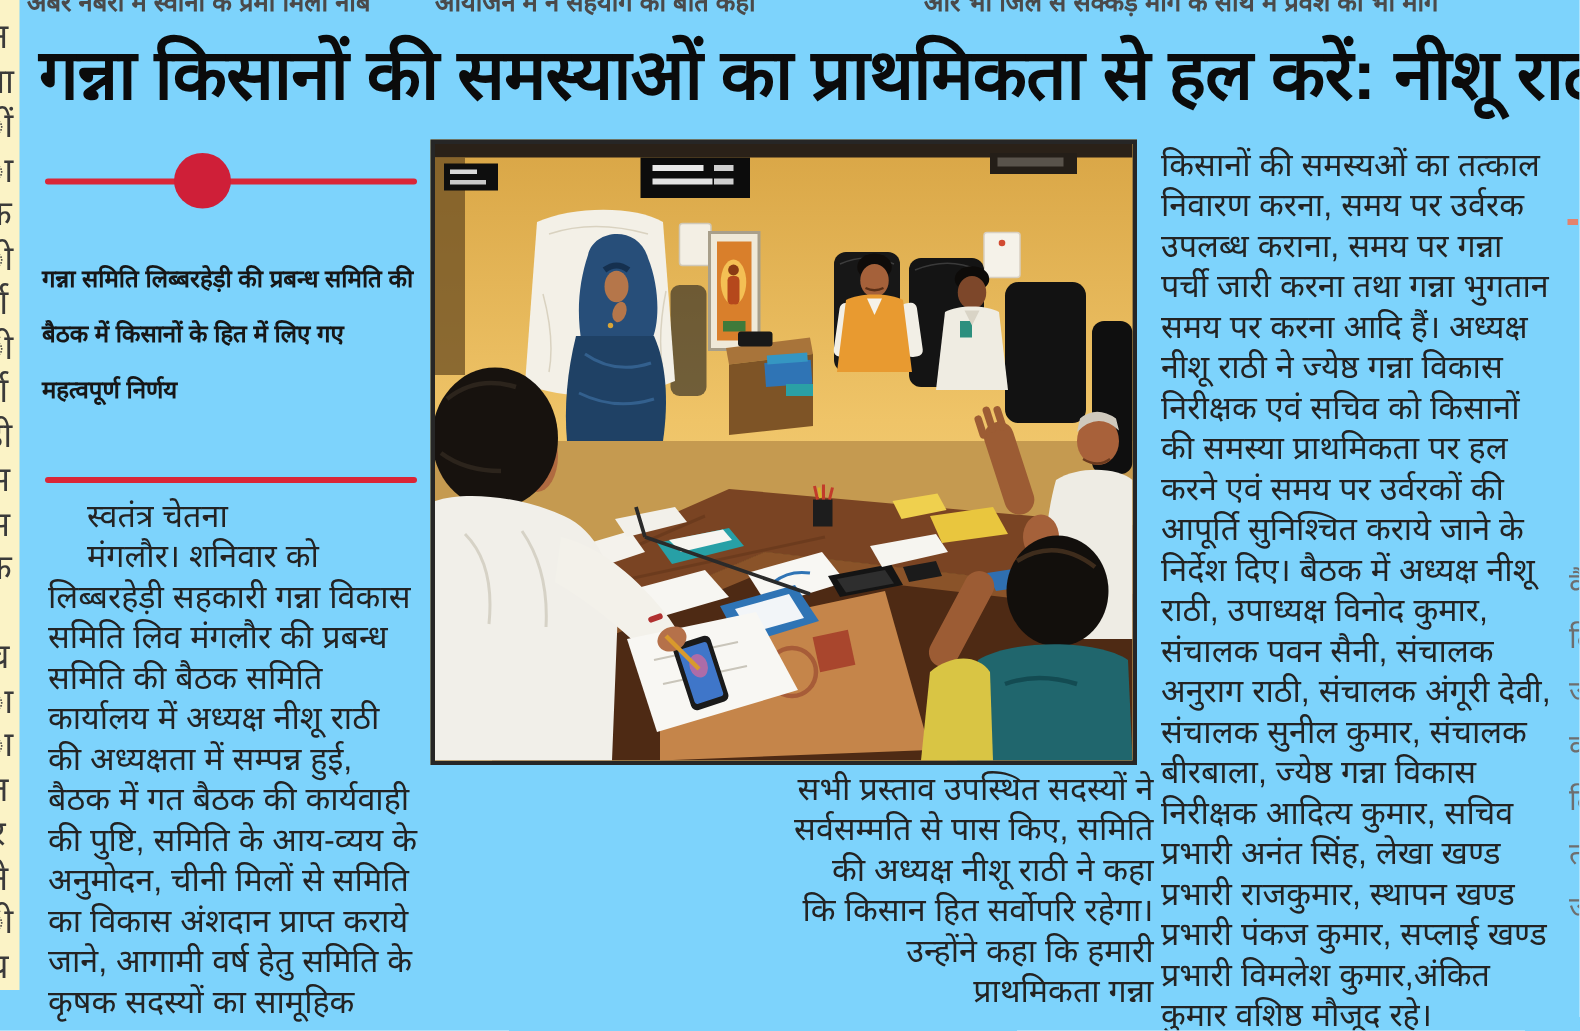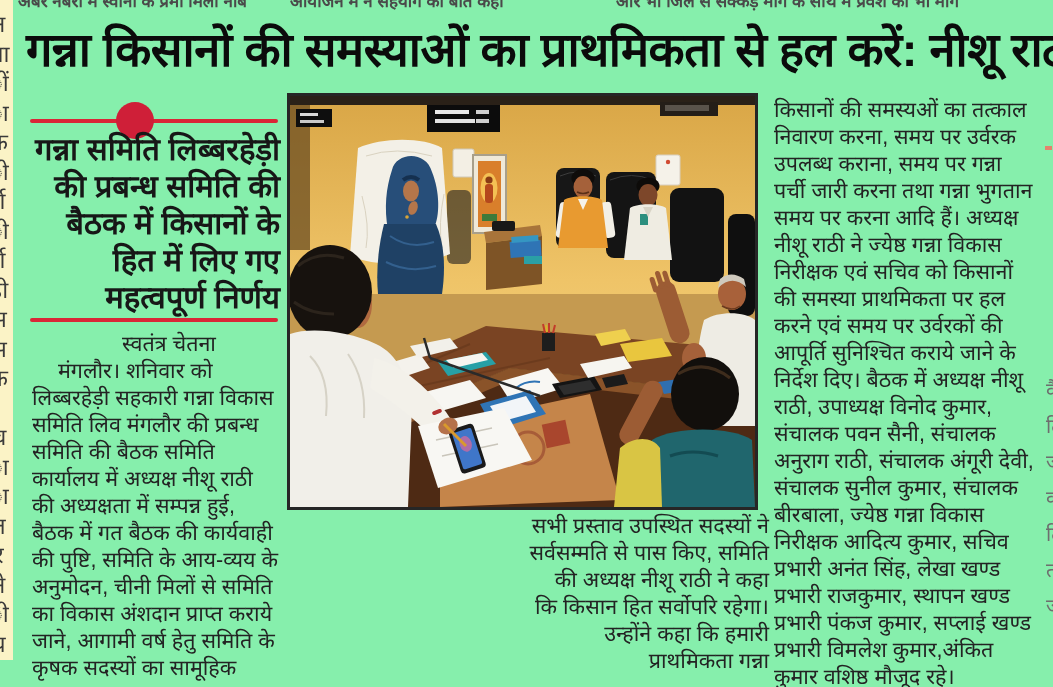--- a/index.html
+++ b/index.html
@@ -1,18 +1,18 @@
 <!DOCTYPE html>
 <html><head>
 <meta charset="utf-8">
 <style>
   html,body{margin:0;padding:0;}
   .page{
     position:relative; width:1053px; height:687px;
-    background:#86efac; overflow:hidden;
+    background:#7dd3fc; overflow:hidden;
     font-family:"Liberation Sans", sans-serif;
     color:#262626;
   }
   
   .top-strip{position:absolute;left:0;top:0;width:1053px;height:13px;overflow:hidden;}
   .top-strip span{position:absolute;top:-11px;font-size:17px;font-weight:bold;color:#4a4a4a;white-space:nowrap;filter:blur(0.3px);}
   .tf0{left:18px;} .tf1{left:290px;} .tf2{left:616px;} .tf3{left:792px;}
   
   .left-strip{position:absolute;left:0;top:0;width:13px;height:660px;background:#fbf3c6;overflow:hidden;}
   .left-strip .frag{position:absolute;left:-15px;top:10px;width:28px;font-size:23px;line-height:29.5px;color:#3a3a3a;white-space:pre-line;text-align:center;}
@@ -24,28 +24,28 @@
     position:absolute;left:26px;top:17px;width:1004px;
     font-size:47px;line-height:66px;font-weight:bold;letter-spacing:-0.5px;
     color:#0b0b0b;margin:0;white-space:nowrap;
   }
   
   .sf-rule{position:absolute;left:30px;width:248px;height:4px;background:#da2637;border-radius:2px;}
   .sf-rule.top{top:119px;} .sf-rule.bottom{top:318px;}
   .sf-dot{position:absolute;left:116px;top:102px;width:38px;height:37px;background:#cf1f38;border-radius:50%;}
   .standfirst{
     position:absolute;left:28px;top:132px;width:252px;height:182px;
-    font-size:31px;font-weight:bold;line-height:37px;text-align:right;color:#171717;
+    font-size:16px;font-weight:bold;line-height:37px;text-align:left;color:#171717;
     display:flex;align-items:center;justify-content:center;margin:0;
   }
   
   .col{position:absolute;font-size:21.5px;line-height:27px;color:#232323;}
   .col p{margin:0;}
   .left-body{left:32px;top:331px;width:248px;}
-  .left-body .byline{padding-left:26px;text-align:center;}
+  .left-body .byline{padding-left:26px;}
   .left-body .body{text-indent:26px;}
   .mid1{left:287px;top:513px;width:238px;}
   .mid2{left:527px;top:513px;width:242px;text-align:right;}
   .right-body{left:774px;top:97px;width:264px;}
   
   .photo{
     position:absolute;left:287px;top:93px;width:471px;height:417px;
     border:3px solid #262626;box-sizing:border-box;background:#e8b452;
   }
   .photo svg{display:block;width:100%;height:100%;}

